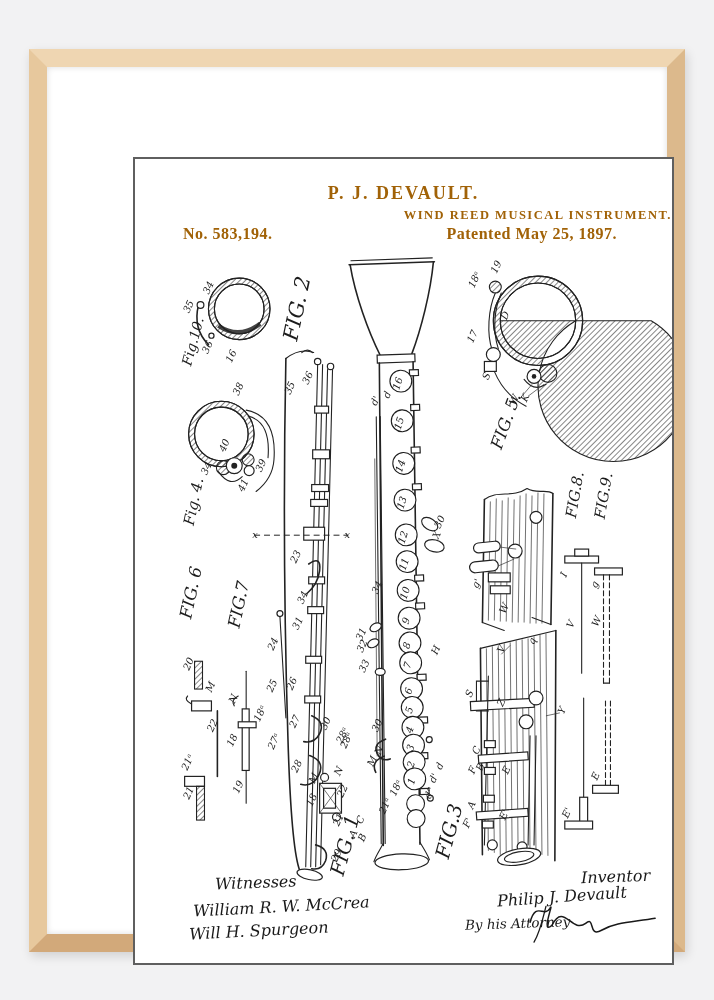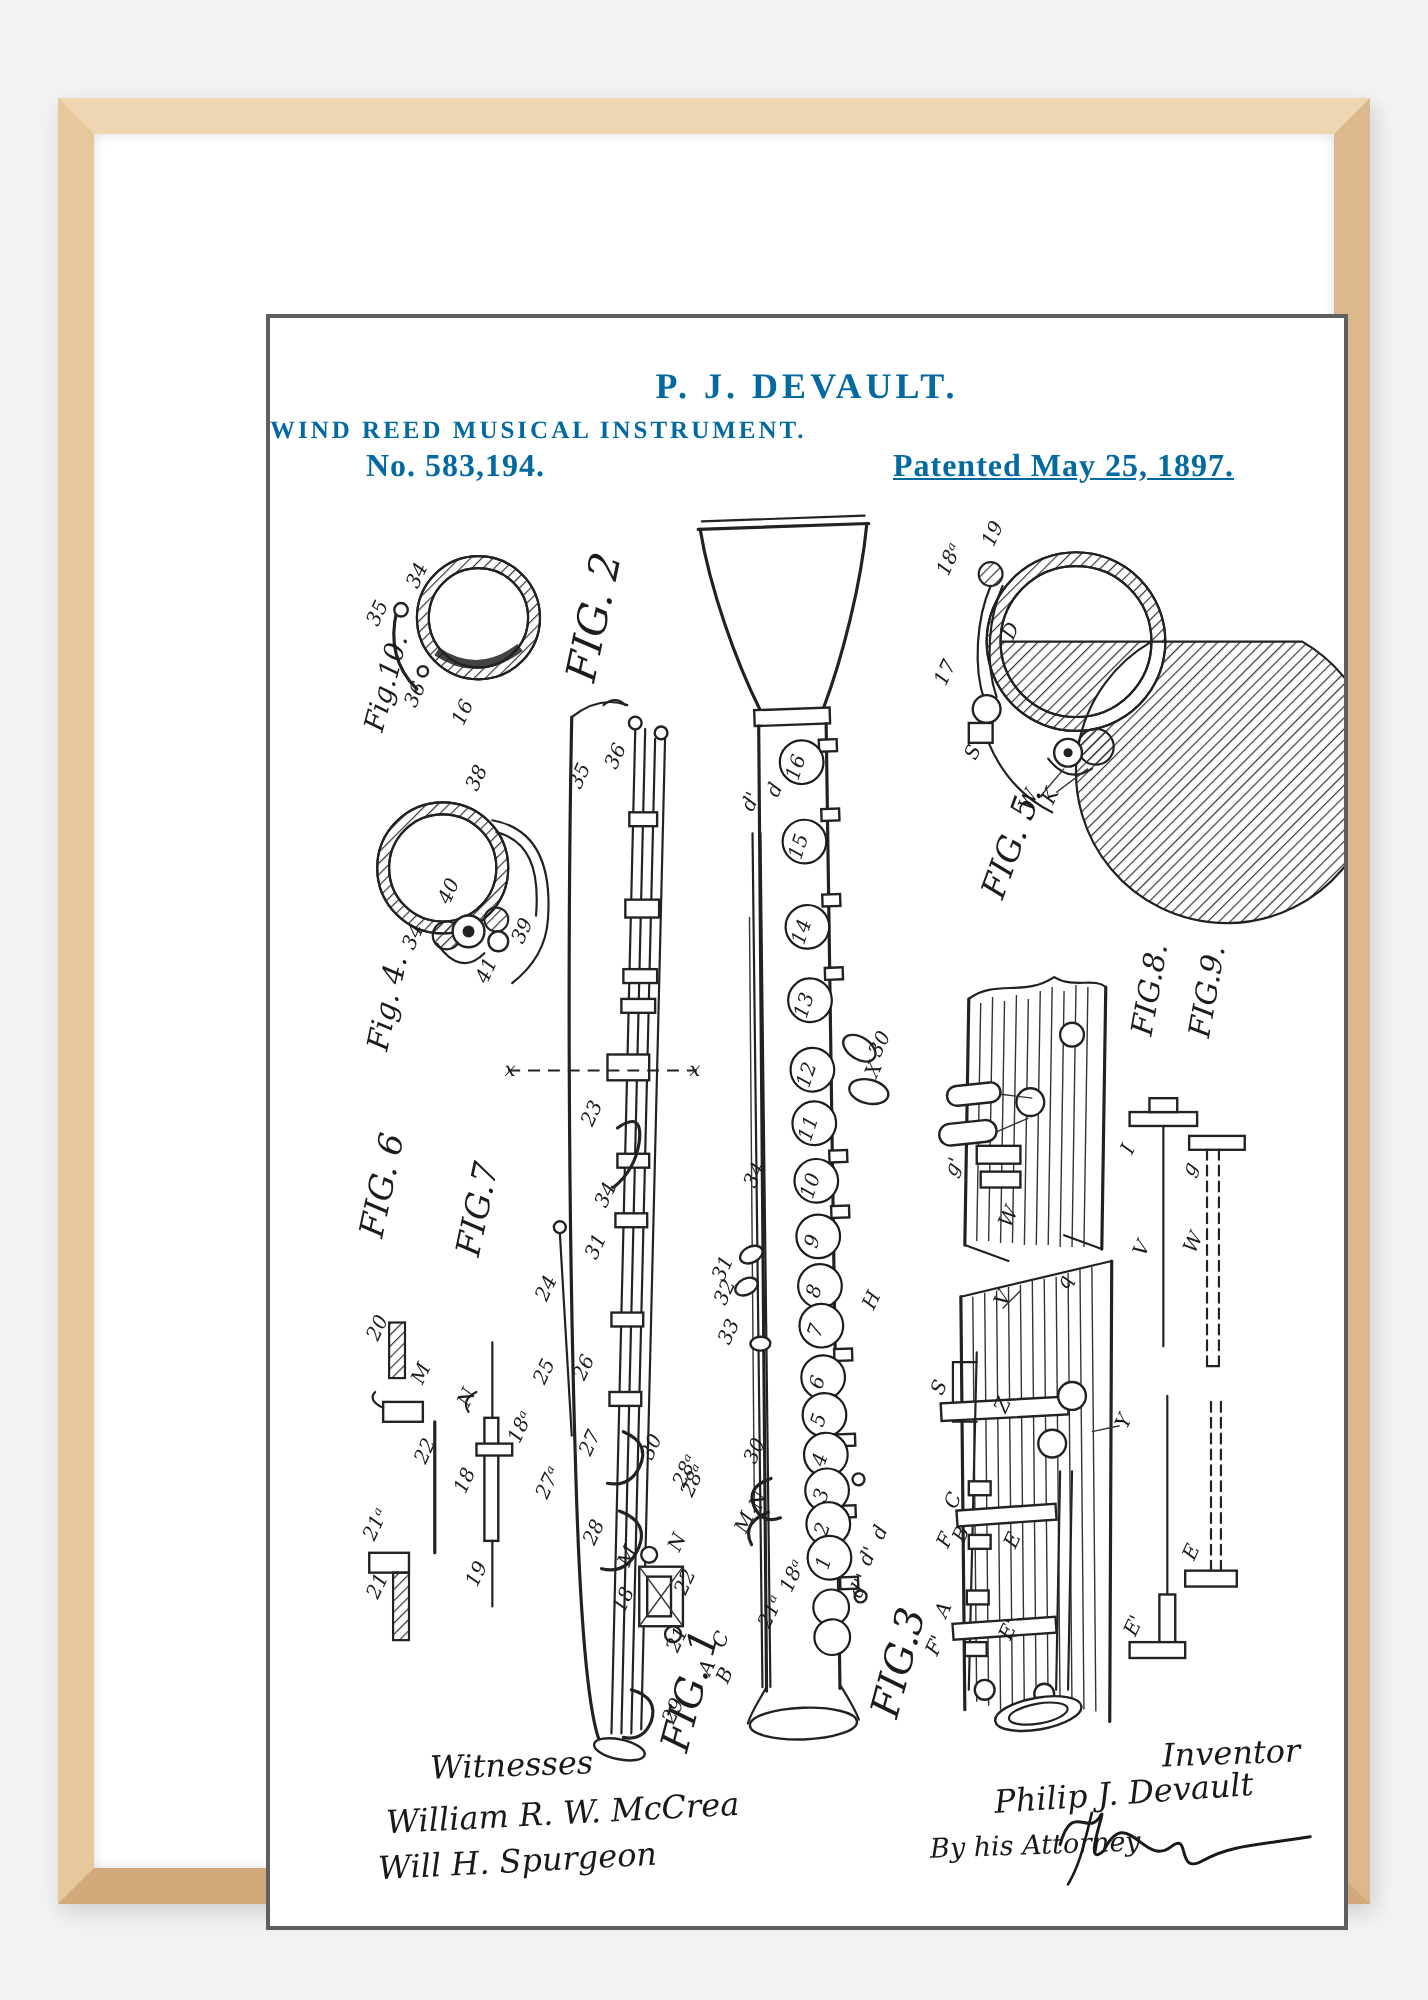--- a/index.html
+++ b/index.html
@@ -15,25 +15,25 @@
     border-color:#efd6b2 #dcb98c #d2a97a #e7c89d;
     background:#ffffff;
     box-shadow:2px 4px 10px rgba(0,0,0,.14), inset 0 0 6px rgba(0,0,0,.14);
   }
   .patent-paper{
     position:absolute;left:86px;top:90px;width:541px;height:808px;
     box-sizing:border-box;
     background:#ffffff;
     border:2px solid #5f5f5f;
   }
-  .hdr{position:absolute;color:#0369a1;white-space:nowrap;}
+  .hdr{position:absolute;color:#a16207;white-space:nowrap;}
   .hdr-inventor{top:24px;left:0;width:100%;text-align:center;font-size:18px;font-weight:bold;letter-spacing:2px;}
-  .hdr-title{top:49px;left:0;width:100%;text-align:left;font-size:12.5px;font-weight:bold;letter-spacing:1.5px;}
+  .hdr-title{top:49px;left:0;width:100%;text-align:right;font-size:12.5px;font-weight:bold;letter-spacing:1.5px;}
   .hdr-number{top:66px;left:48px;font-size:16px;font-weight:bold;letter-spacing:.5px;}
-  .hdr-date{top:66px;right:55px;font-size:16px;font-weight:bold;letter-spacing:.5px;text-decoration:underline;}
+  .hdr-date{top:66px;right:55px;font-size:16px;font-weight:bold;letter-spacing:.5px;}
   #drawing{position:absolute;left:0;top:0;width:100%;height:100%;}
   .sig{position:absolute;color:#191919;font-style:italic;white-space:nowrap;font-family:"DejaVu Serif",serif;}
   .sig-wit-label{left:80px;top:714px;font-size:16px;transform:rotate(-2deg);}
   .sig-wit1{left:58px;top:738px;font-size:16px;transform:rotate(-3deg);}
   .sig-wit2{left:54px;top:762px;font-size:16px;transform:rotate(-3deg);}
   .sig-inv-label{left:446px;top:708px;font-size:16px;transform:rotate(-2deg);}
   .sig-inv-name{left:362px;top:728px;font-size:16px;transform:rotate(-4deg);}
   .sig-atty{left:330px;top:756px;font-size:13.5px;transform:rotate(-2deg);}
   
   .ink{stroke:#222;fill:none;stroke-width:1.1;stroke-linecap:round;}

